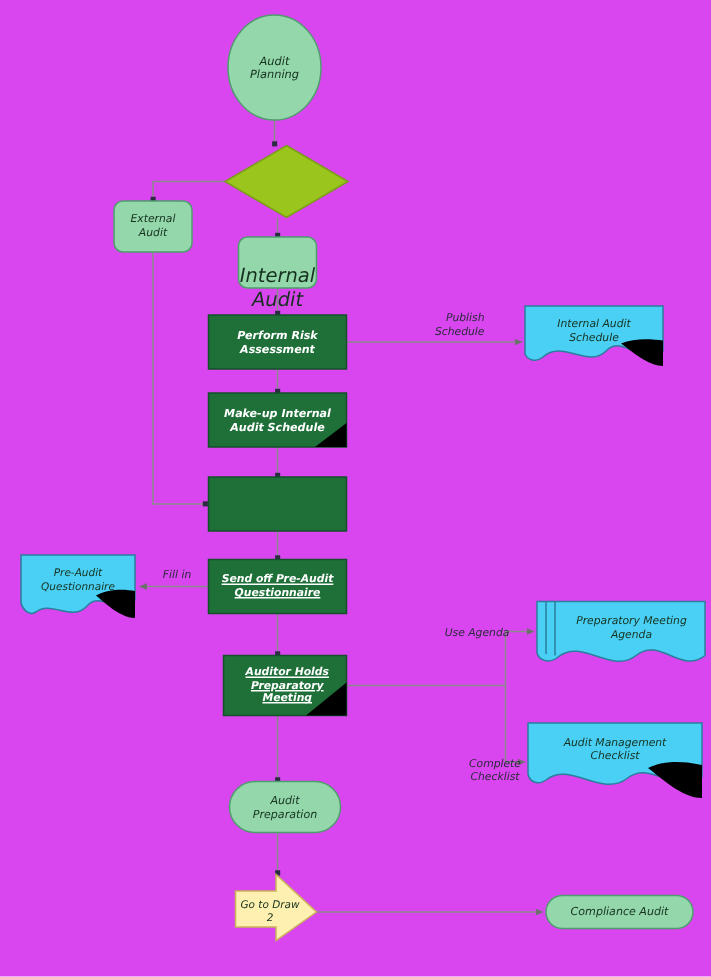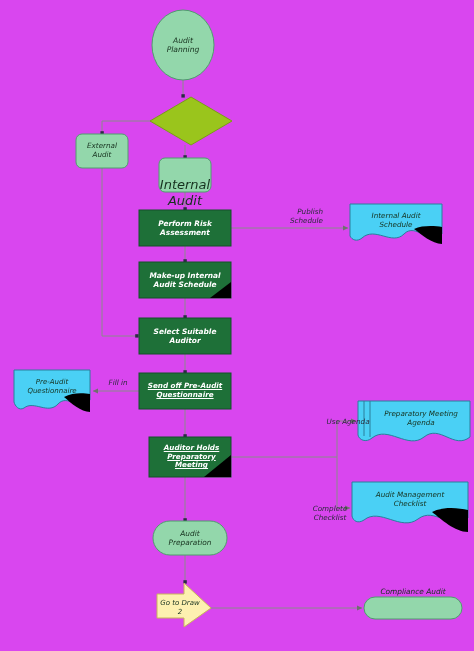--- a/index.html
+++ b/index.html
@@ -168,22 +168,20 @@
 
   <div class="node-label lbl-white" style="left:139px; top:210px; width:92px; height:36px; font-size:7.4px;">Perform Risk
 Assessment</div>
 
   <div class="node-label lbl-white" style="left:139px; top:262px; width:92px; height:36px; font-size:7.4px;">Make-up Internal
 Audit Schedule</div>
 
   <div class="node-label lbl-dark" style="left:350px; top:204px; width:92px; height:34px; font-size:7.2px;">Internal Audit
 Schedule</div>
 
-  <div class="node-label lbl-white" style="left:139px; top:318px; width:92px; height:36px; font-size:7.4px;">Select Suitable
-Auditor</div>
 
   <div class="node-label lbl-white" style="left:139px; top:373px; width:92px; height:36px; font-size:7.2px;text-decoration:underline;">Send off Pre-Audit
 Questionnaire</div>
 
   <div class="node-label lbl-dark" style="left:14px; top:370px; width:76px; height:34px; font-size:7.0px;">Pre-Audit
 Questionnaire</div>
 
   <div class="node-label lbl-white" style="left:149px; top:437px; width:85px; height:40px; font-size:7.2px;text-decoration:underline;">Auditor Holds
 Preparatory
 Meeting</div>
@@ -193,25 +191,25 @@
 
   <div class="node-label lbl-dark" style="left:352px; top:482px; width:116px; height:36px; font-size:7.2px;">Audit Management
 Checklist</div>
 
   <div class="node-label lbl-dark" style="left:153px; top:521px; width:74px; height:34px; font-size:7.4px;">Audit
 Preparation</div>
 
   <div class="node-label lbl-dark" style="left:155px; top:586px; width:50px; height:44px; font-size:7.0px;">Go to Draw
 2</div>
 
-  <div class="node-label lbl-dark" style="left:364px; top:581px; width:98px; height:22px; font-size:7.4px;">Compliance Audit</div>
+  <div class="node-label lbl-dark" style="left:364px; top:597px; width:98px; height:22px; font-size:7.4px;">Compliance Audit</div>
 
   <div class="edge-label" style="left:265px; top:207px; width:58px;text-align:right;">Publish
 Schedule</div>
 
   <div class="edge-label" style="left:101px; top:378px; width:34px;">Fill in</div>
 
-  <div class="edge-label" style="left:322px; top:417px; width:52px;">Use Agenda</div>
+  <div class="edge-label" style="left:292px; top:417px; width:52px;">Use Agenda</div>
 
   <div class="edge-label" style="left:304px; top:504px; width:52px;">Complete
 Checklist</div>
 
 </div>
 
 </body></html>

